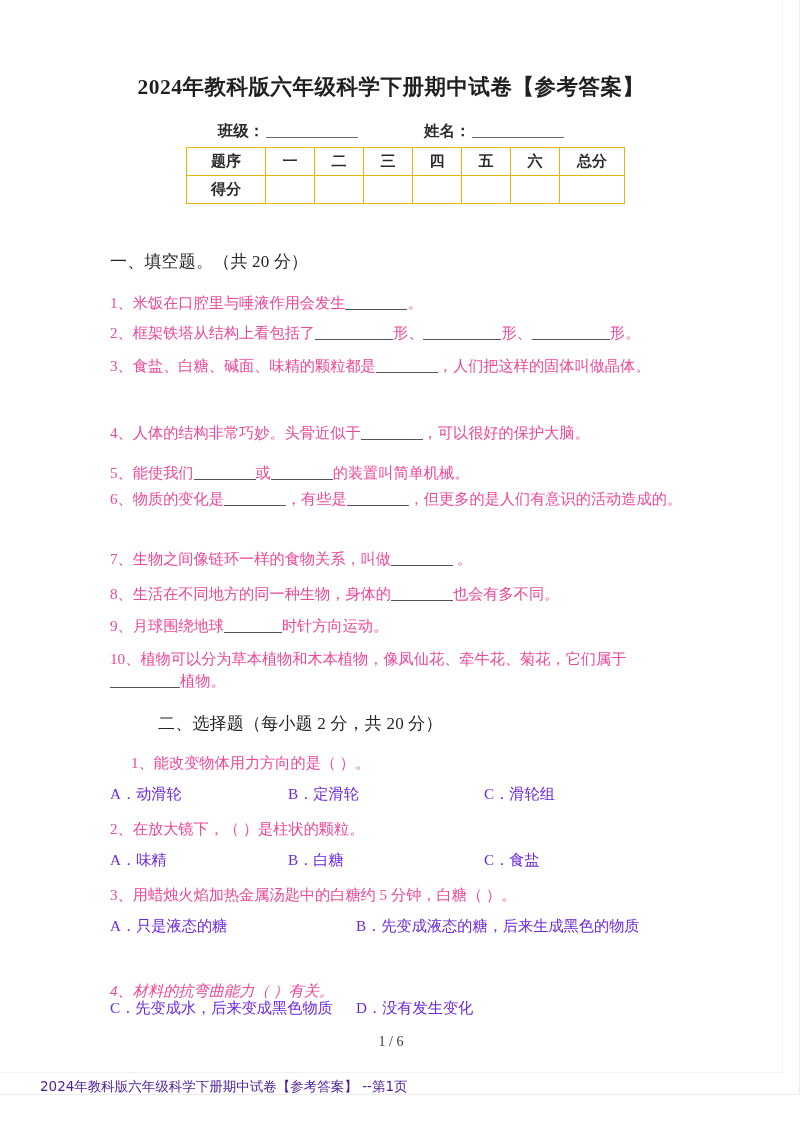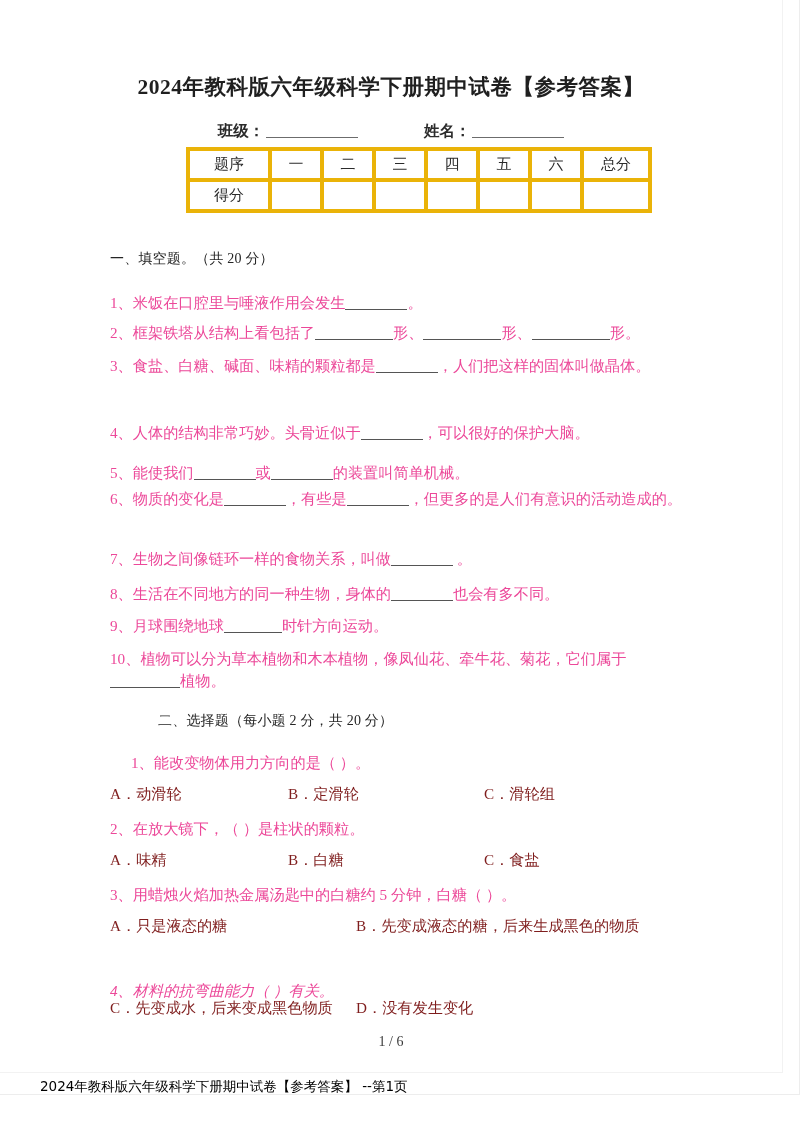--- a/index.html
+++ b/index.html
@@ -95,36 +95,36 @@
   
   #score-table {
     position: absolute;
     left: 186px;
     top: 147px;
     border-collapse: collapse;
     font-size: 15px;
     color: #2b2b2b;
   }
   #score-table td {
-    border: 4px solid #eab308;
+    border: 1px solid #eab308;
     height: 27px;
     text-align: center;
     vertical-align: middle;
     padding: 0;
-    font-weight: 400;
+    font-weight: 700;
   }
   #score-table td.head-cell { width: 78px; }
   #score-table td.num-cell  { width: 48px; }
   #score-table td.total-cell { width: 64px; }
 
   
   .section-head {
     position: absolute;
     left: 110px;
-    font-size: 14px;
+    font-size: 17px;
     font-weight: 400;
     color: #252525;
     white-space: nowrap;
     letter-spacing: 0.2px;
   }
   .q {
     position: absolute;
     left: 110px;
     font-size: 15.2px;
     line-height: 22px;
@@ -141,21 +141,21 @@
   }
   .b58 { width: 58px; }
   .b62 { width: 62px; }
   .b70 { width: 70px; }
   .b78 { width: 78px; }
 
   .opt-row {
     position: absolute;
     left: 110px;
     font-size: 15.2px;
-    color: #7f1d1d;
+    color: #6d28d9;
     white-space: nowrap;
   }
   .opt { display: inline-block; }
 
   
   #page-number {
     position: absolute;
     left: 0;
     top: 1034px;
     width: 782px;
@@ -165,21 +165,21 @@
     z-index: 3;
   }
 
   
   #footer-note {
     position: absolute;
     left: 40px;
     top: 1078px;
     font-family: "DejaVu Sans", "Liberation Sans", sans-serif;
     font-size: 13.5px;
-    color: #000000;
+    color: #4c1d95;
     white-space: nowrap;
     z-index: 5;
   }
 
   #bottom-strip {
     position: absolute;
     left: 0;
     top: 1096px;
     width: 800px;
     height: 41px;

